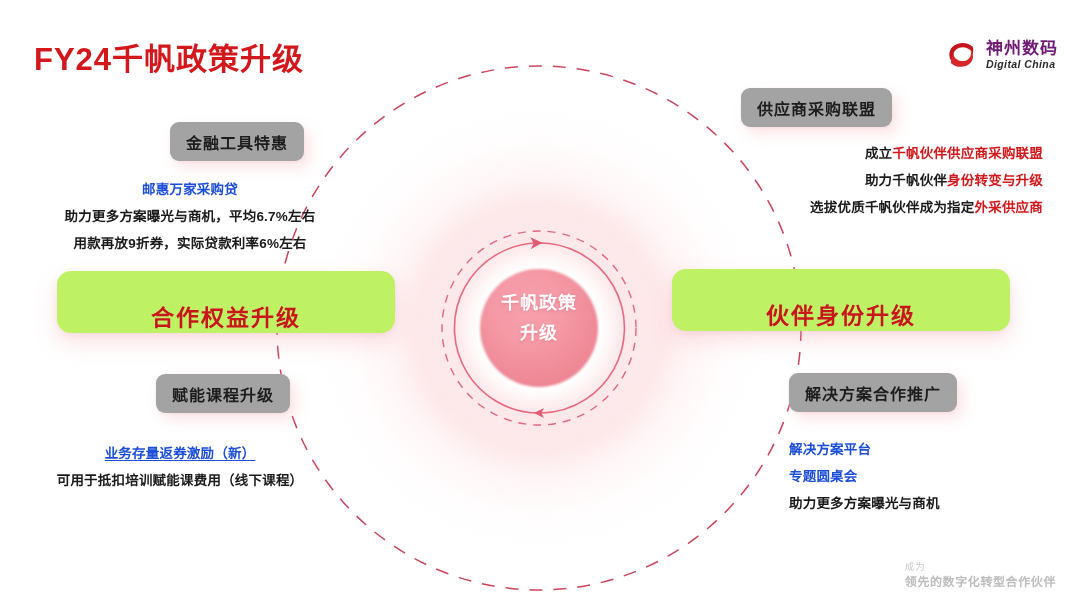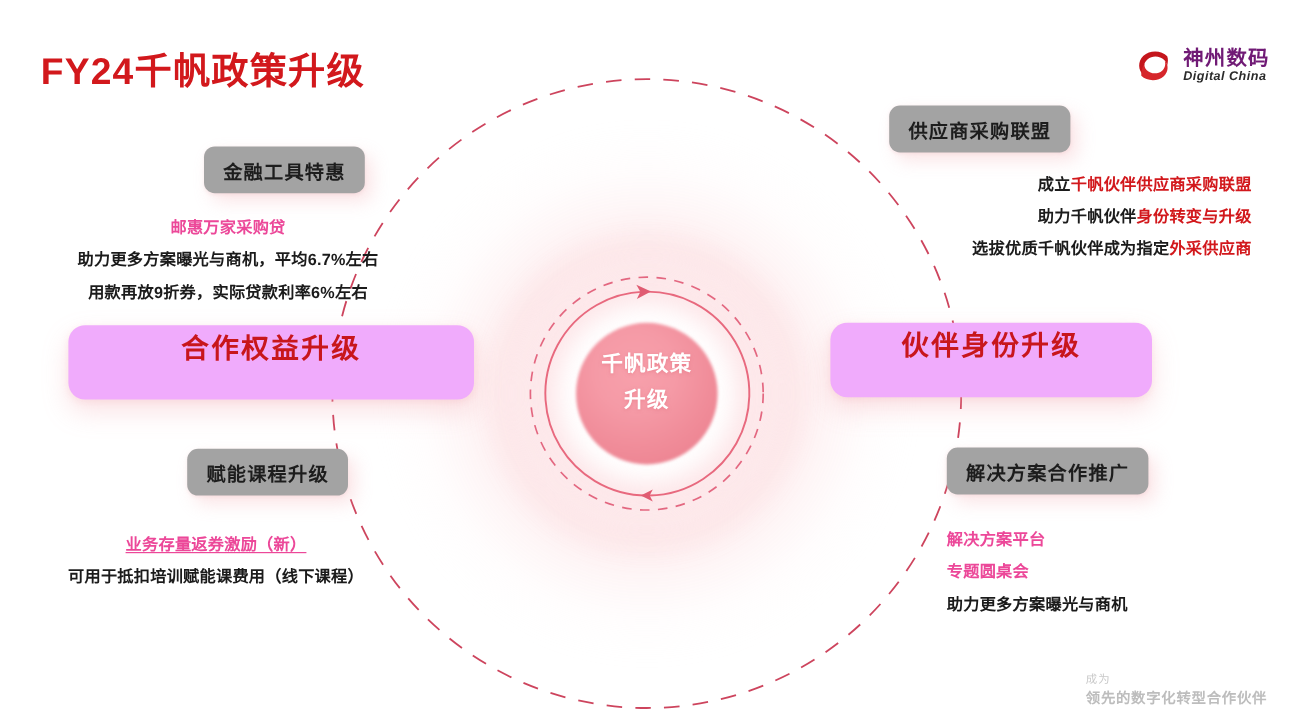--- a/index.html
+++ b/index.html
@@ -58,40 +58,40 @@
     font-size:31px;font-weight:700;color:#d2181c;letter-spacing:1px;white-space:nowrap;
   }
   .logo{position:absolute;right:22px;top:38px;display:flex;align-items:center;gap:8px;}
   .logo-mark{width:34px;height:34px;flex:none;}
   .logo-text{display:flex;flex-direction:column;line-height:1.08;}
   .logo-cn{font-size:17px;font-weight:700;color:#701a75;letter-spacing:1px;}
   .logo-en{font-size:10.5px;font-weight:700;color:#2b2b2b;letter-spacing:.4px;font-style:italic;}
 
   
   .pill{
-    position:absolute;height:62px;border-radius:14px;background:#f0abfc;
-    display:flex;align-items:flex-start;justify-content:center;
+    position:absolute;height:62px;border-radius:14px;background:#bef264;
+    display:flex;align-items:flex-end;justify-content:center;
     box-shadow:0 10px 22px rgba(240,150,160,.28), 0 2px 6px rgba(240,160,170,.18);
   }
   .pill span{font-size:23px;font-weight:700;color:#c8161c;letter-spacing:2px;white-space:nowrap;}
   .pill-left{left:57px;top:271px;width:338px;}
-  .pill-right{left:692px;top:269px;width:268px;}
+  .pill-right{left:672px;top:269px;width:338px;}
 
   
   .tag{
     position:absolute;height:39px;border-radius:9px;background:#a3a3a3;
     display:flex;align-items:center;justify-content:center;padding:0 16px;
     box-shadow:6px 7px 14px rgba(243,168,176,.30), 0 1px 3px rgba(230,170,175,.20);
   }
   .tag span{font-size:16px;font-weight:700;color:#1d1d1d;letter-spacing:1px;white-space:nowrap;}
 
   
   .lines{position:absolute;}
   .lines .ln{white-space:nowrap;font-size:13.5px;font-weight:700;color:#1b1b1b;line-height:27px;letter-spacing:.2px;}
-  .lines .ln.red{color:#ec4899;}
+  .lines .ln.red{color:#1d4ed8;}
   .lines .ln .r{color:#d2181c;}
   .lines .ln.u{text-decoration:underline;text-underline-offset:2px;}
   .ta-r{text-align:right;}
   .ta-l{text-align:left;}
   .ta-c{text-align:center;}
 
   
   .footer{position:absolute;right:24px;bottom:14px;text-align:left;}
   .footer .f1{font-size:9.5px;color:#c9c9c9;letter-spacing:1px;line-height:14px;}
   .footer .f2{font-size:12px;color:#bdbdbd;font-weight:700;letter-spacing:.6px;line-height:17px;}

